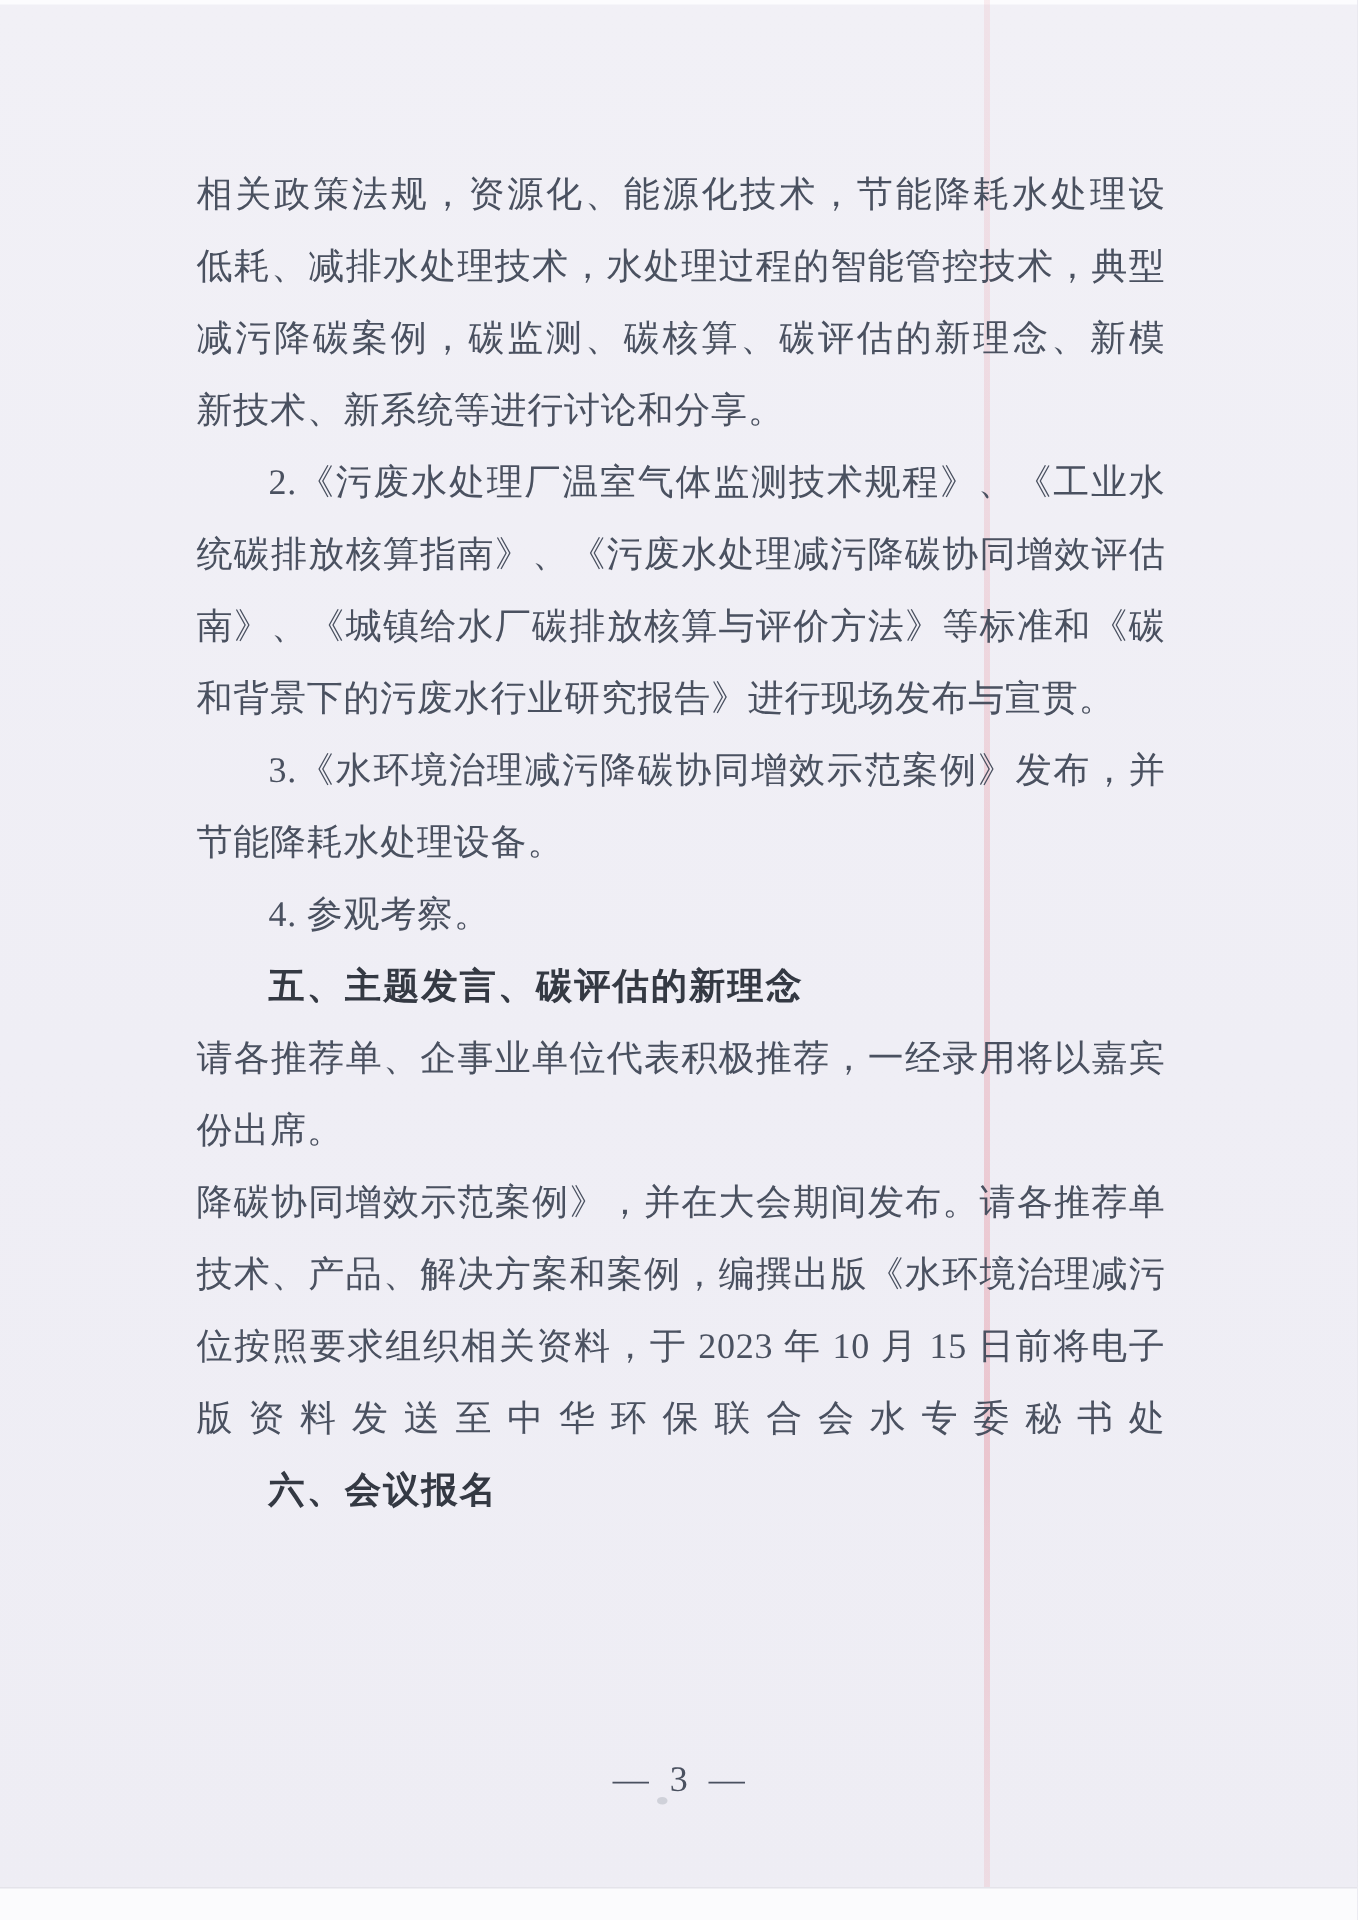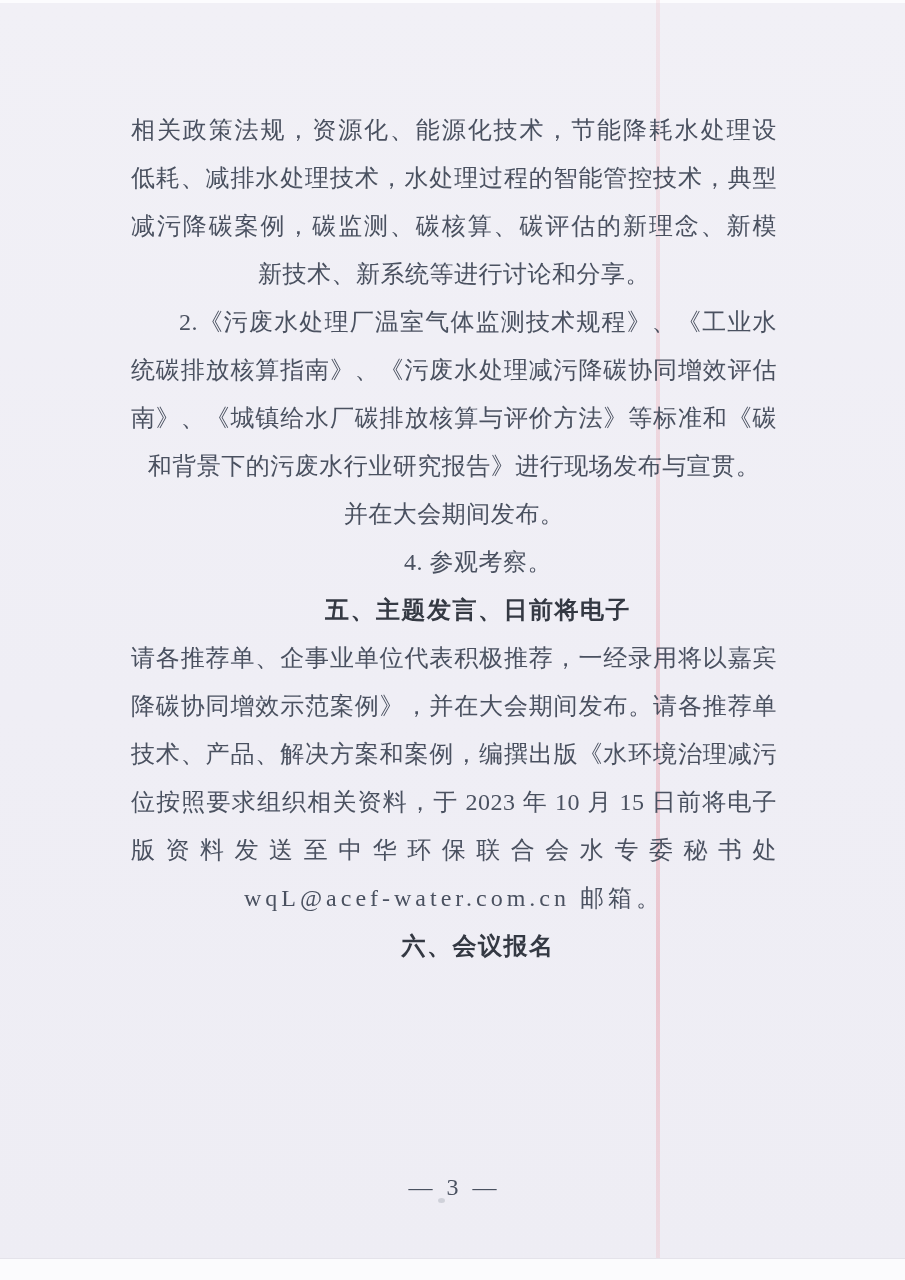--- a/index.html
+++ b/index.html
@@ -55,21 +55,20 @@
     left: 131px; top: 106px;
     width: 646px;
     color: var(--ink, #4a5160);
   }
   .line {
     font-size: 24px;
     line-height: 48px;
     height: 48px;
     overflow: hidden;
     letter-spacing: 0.5px;
-    text-align: center;
   }
   .indent { text-indent: 48px; }
   .fill {
     text-align: justify;
     text-align-last: justify;
   }
   .heading {
     font-family: "Liberation Sans", "DejaVu Sans", sans-serif;
     font-weight: 700;
     color: var(--heading-ink, #343943);
@@ -98,28 +97,29 @@
 
   <div class="text-block">
     <div class="line fill">相关政策法规，资源化、能源化技术，节能降耗水处理设备，</div>
     <div class="line fill">低耗、减排水处理技术，水处理过程的智能管控技术，典型</div>
     <div class="line fill">减污降碳案例，碳监测、碳核算、碳评估的新理念、新模式、</div>
     <div class="line">新技术、新系统等进行讨论和分享。</div>
     <div class="line indent fill">2.《污废水处理厂温室气体监测技术规程》、《工业水系</div>
     <div class="line fill">统碳排放核算指南》、《污废水处理减污降碳协同增效评估指</div>
     <div class="line fill">南》、《城镇给水厂碳排放核算与评价方法》等标准和《碳中</div>
     <div class="line">和背景下的污废水行业研究报告》进行现场发布与宣贯。</div>
-    <div class="line">并在大会期间发布。</div>
+    <div class="line indent fill">3.《水环境治理减污降碳协同增效示范案例》发布，并</div>
+    <div class="line">节能降耗水处理设备。</div>
     <div class="line indent">4. 参观考察。</div>
-    <div class="line indent heading">五、主题发言、日前将电子</div>
+    <div class="line indent heading">五、主题发言、碳评估的新理念</div>
     <div class="line fill">请各推荐单、企事业单位代表积极推荐，一经录用将以嘉宾身</div>
+    <div class="line">份出席。</div>
     <div class="line fill">降碳协同增效示范案例》，并在大会期间发布。请各推荐单</div>
     <div class="line fill">技术、产品、解决方案和案例，编撰出版《水环境治理减污</div>
     <div class="line fill">位按照要求组织相关资料，于 2023 年 10 月 15 日前将电子</div>
     <div class="line fill">版资料发送至中华环保联合会水专委秘书处</div>
-    <div class="line email">wqL@acef-water.com.cn 邮箱。</div>
     <div class="line indent heading">六、会议报名</div>
   </div>
 
   <div class="page-number">— 3 —</div>
 
   <div class="bottom-strip"></div>
 </div>
 
 </body></html>

